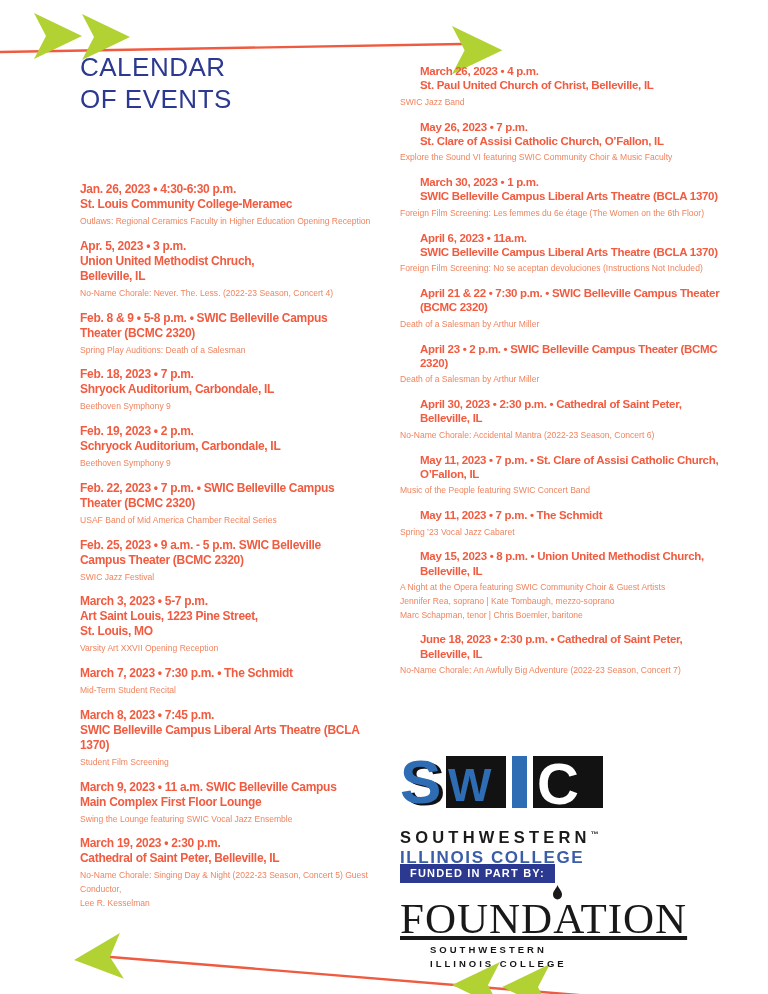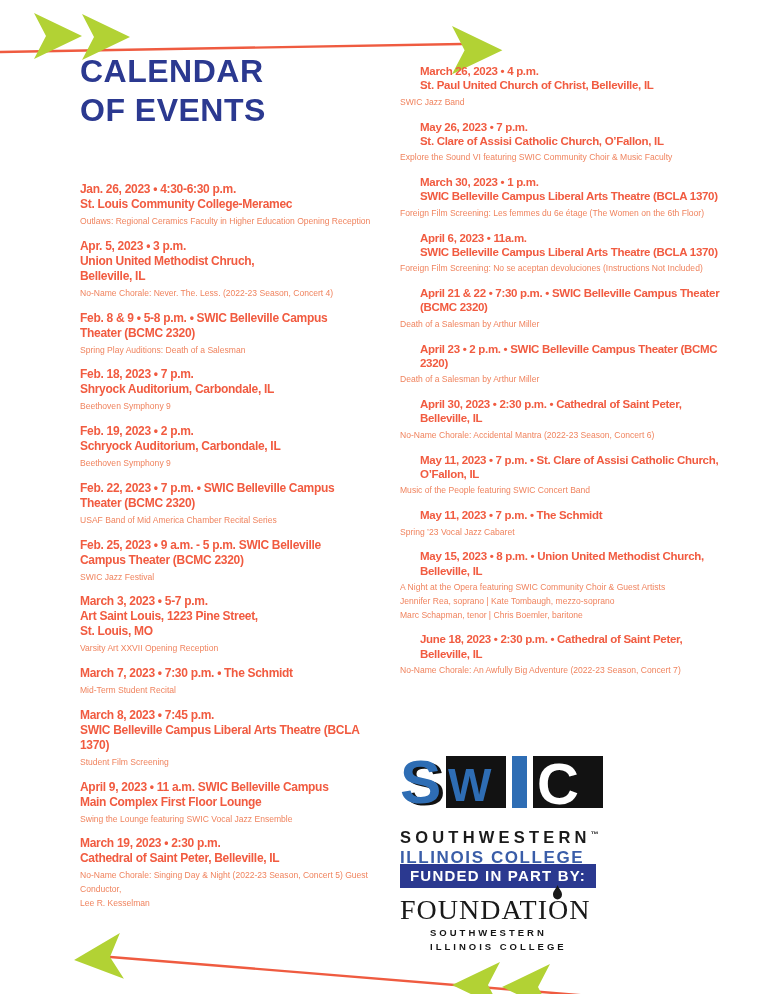--- a/index.html
+++ b/index.html
@@ -7,21 +7,21 @@
   #page {
     position:relative; width:768px; height:994px; margin:0 auto;
     background:#ffffff; overflow:hidden;
     font-family:"Liberation Sans", sans-serif;
   }
   #deco { position:absolute; left:0; top:0; width:768px; height:994px; z-index:1; pointer-events:none; }
   .content { position:absolute; z-index:2; }
 
   .page-title {
     left:80px; top:52px; width:320px;
-    color:#2B3990; font-weight:bold; font-size:32px; line-height:1.22; letter-spacing:0.5px;
+    color:#2B3990; font-weight:normal; font-size:26px; line-height:1.22; letter-spacing:0.5px;
   }
 
   .col { position:absolute; z-index:2; }
   .col-left  { left:80px;  top:182px; width:322px; }
   .col-right { left:400px; top:64px;  width:368px; }
 
   .event { margin-bottom:11px; }
   .event-heading {
     color:#F15B40; font-weight:bold; font-size:12px; line-height:1.25;
     letter-spacing:-0.3px; white-space:pre-line;
@@ -38,28 +38,28 @@
     white-space:nowrap;
   }
   .logo-row1 sup { font-size:8px; letter-spacing:0; }
   .logo-row2 {
     color:#3A5DA8; font-weight:bold; font-size:17px; letter-spacing:1.6px; margin-top:1px;
     white-space:nowrap;
   }
 
   .funded-bar {
     left:400px; top:864px; display:inline-block;
-    background:#2B3990; color:#ffffff; font-weight:bold; font-size:15px;
+    background:#2B3990; color:#ffffff; font-weight:bold; font-size:11px;
     letter-spacing:1.2px; padding:3px 10px 4px 10px; white-space:nowrap;
   }
 
   .foundation { left:400px; top:894px; width:260px; }
   .foundation-name {
-    position:relative; font-family:"Liberation Serif", serif; font-size:28px;
-    letter-spacing:1px; color:#191919; white-space:nowrap;
+    position:relative; font-family:"Liberation Serif", serif; font-size:43px;
+    letter-spacing:1px; color:#191919; white-space:nowrap;text-decoration:underline;
   }
   .flame { position:absolute; left:153px; top:-9px; }
   .foundation-sub {
     margin-left:30px; color:#151515; font-weight:bold; font-size:9.5px;
     letter-spacing:3px; line-height:1.45; white-space:nowrap;
   }
 </style>
 </head>
 <body>
 
@@ -132,21 +132,21 @@
       <div class="event-heading">March 7, 2023 • 7:30 p.m. • The Schmidt</div>
       <div class="event-desc">Mid-Term Student Recital</div>
     </div>
       <div class="event">
       <div class="event-heading">March 8, 2023 • 7:45 p.m.
 SWIC Belleville Campus Liberal Arts Theatre (BCLA
 1370)</div>
       <div class="event-desc">Student Film Screening</div>
     </div>
       <div class="event">
-      <div class="event-heading">April 9, 2023 • 11 a.m. SWIC Belleville Campus
+      <div class="event-heading">March 9, 2023 • 11 a.m. SWIC Belleville Campus
 Main Complex First Floor Lounge</div>
       <div class="event-desc">Swing the Lounge featuring SWIC Vocal Jazz Ensemble</div>
     </div>
       <div class="event">
       <div class="event-heading">March 19, 2023 • 2:30 p.m.
 Cathedral of Saint Peter, Belleville, IL</div>
       <div class="event-desc">No-Name Chorale: Singing Day &amp; Night (2022-23 Season, Concert 5) Guest Conductor,
 Lee R. Kesselman</div>
     </div>
     </div>

